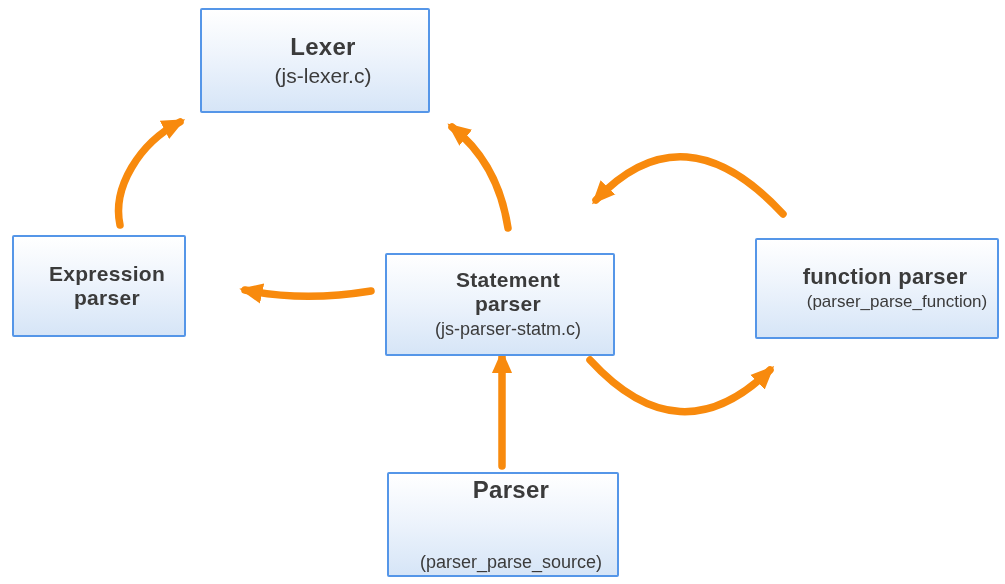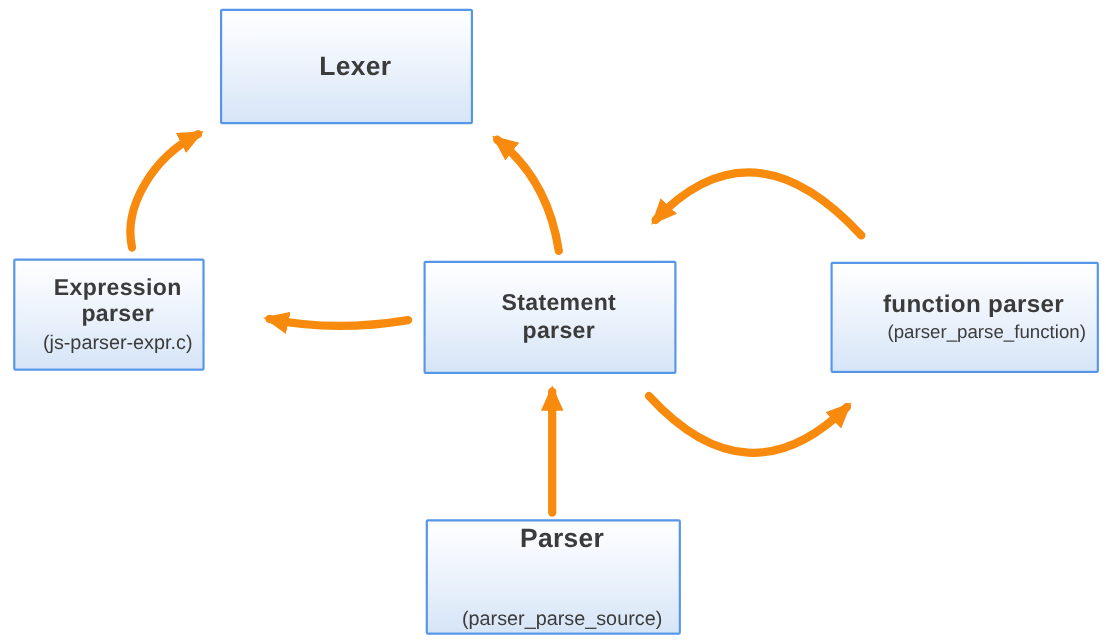--- a/index.html
+++ b/index.html
@@ -55,21 +55,21 @@
     margin-top: 3px;
   }
   #node-lexer { left: 200px; top: 8px; width: 230px; height: 105px; }
   #node-lexer .title { font-size: 24px; }
   #node-lexer .subtitle { font-size: 21px; }
 
   #node-expression { left: 12px; top: 235px; width: 174px; height: 102px; }
   #node-expression .title { font-size: 21px; }
   #node-expression .subtitle { font-size: 18px; }
 
-  #node-statement { left: 385px; top: 237px; width: 230px; height: 103px; }
+  #node-statement { left: 385px; top: 253px; width: 230px; height: 103px; }
   #node-statement .title { font-size: 21px; }
   #node-statement .subtitle { font-size: 18px; }
 
   #node-function { left: 755px; top: 238px; width: 244px; height: 101px; }
   #node-function .title { font-size: 22px; }
   #node-function .subtitle { font-size: 17px; margin-left: 24px; }
 
   #node-parser { left: 387px; top: 472px; width: 232px; height: 105px; }
   #node-parser .title { font-size: 24px; }
   #node-parser .subtitle { font-size: 18px; margin-top: 48px; }
@@ -88,31 +88,32 @@
     <path class="edge" marker-end="url(#ah)" d="M 120 225 C 112 188 139 143 180 122"></path>
     <path class="edge" marker-end="url(#ah)" d="M 508 228 Q 498 163 452 127"></path>
     <path class="edge" marker-end="url(#ah)" d="M 371 291 Q 303 302 245 290"></path>
     <path class="edge" marker-end="url(#ah)" d="M 783 214 Q 684 107 596 200"></path>
     <path class="edge" marker-end="url(#ah)" d="M 590 360 Q 680 458 770 370"></path>
     <path class="edge" marker-end="url(#ah)" d="M 502 466 L 502 356"></path>
   </svg>
 
   <div class="node" id="node-lexer">
     <div class="title">Lexer</div>
+    <div class="subtitle">(js-lexer.c)</div>
   </div>
 
   <div class="node" id="node-expression">
     <div class="title">Expression
 parser</div>
-    <div class="subtitle">(js-parser-expr.c)</div>
   </div>
 
   <div class="node" id="node-statement">
     <div class="title">Statement
 parser</div>
+    <div class="subtitle">(js-parser-statm.c)</div>
   </div>
 
   <div class="node" id="node-function">
     <div class="title">function parser</div>
     <div class="subtitle">(parser_parse_function)</div>
   </div>
 
   <div class="node" id="node-parser">
     <div class="title">Parser</div>
     <div class="subtitle">(parser_parse_source)</div>

